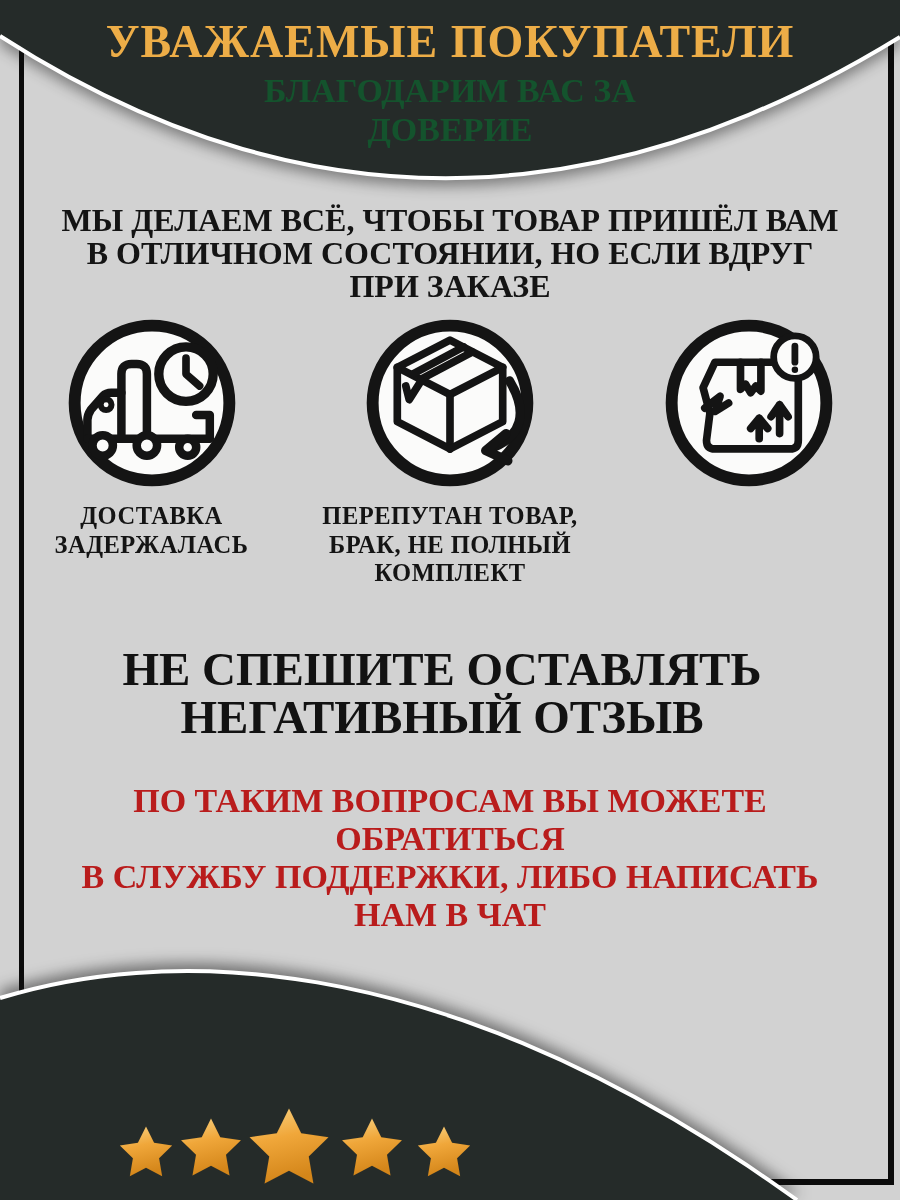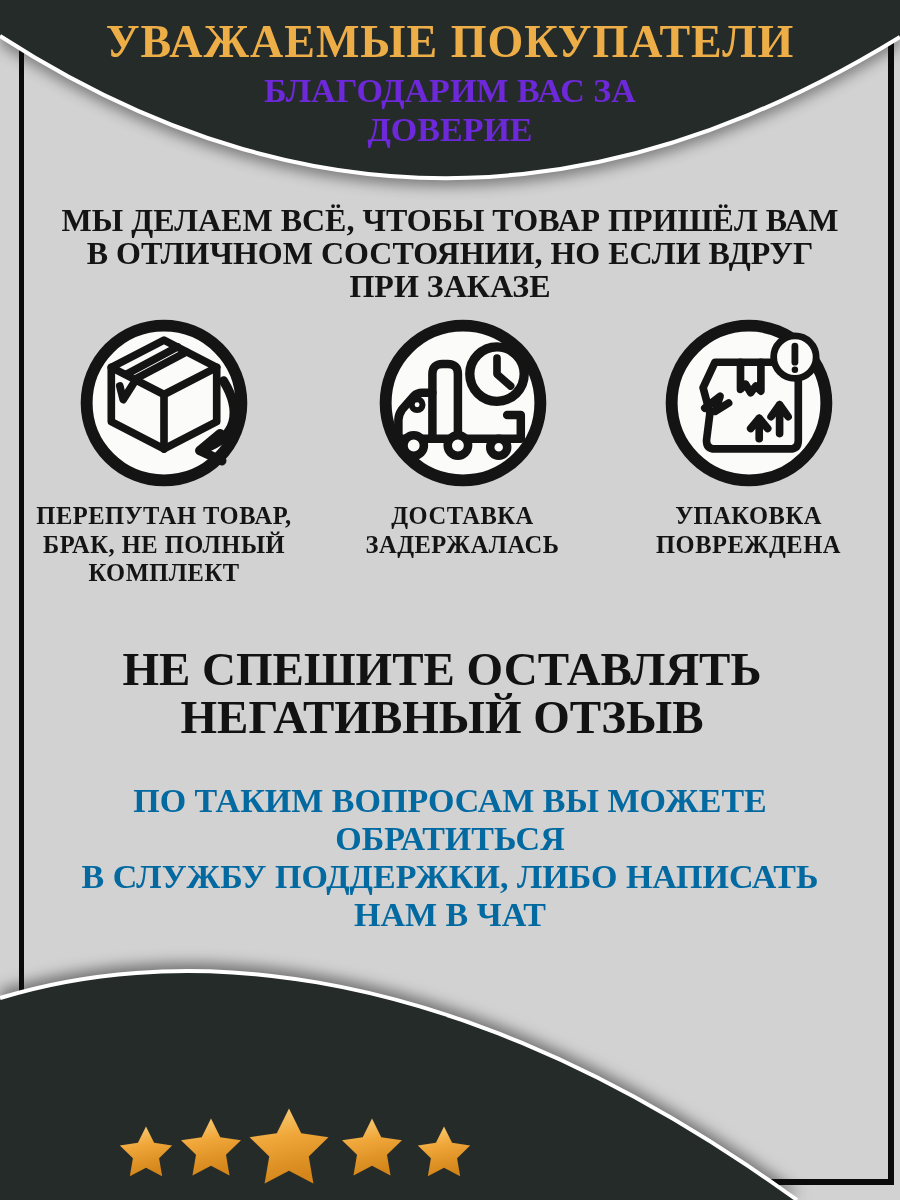--- a/index.html
+++ b/index.html
@@ -12,21 +12,21 @@
   .frame{
     position:absolute;left:19px;top:24px;right:6px;bottom:15px;
     border:5px solid #0b0b0b;border-right-width:6px;border-bottom-width:6px;
     z-index:1;pointer-events:none;
   }
   .cap{position:absolute;left:0;width:900px;z-index:2;overflow:visible;}
   .top-cap{top:0;height:200px;filter:drop-shadow(0 6px 7px rgba(20,20,20,.45));}
   .bottom-cap{top:940px;height:260px;filter:drop-shadow(0 -6px 7px rgba(20,20,20,.5));}
   .hdr{position:absolute;top:20px;left:0;right:0;text-align:center;z-index:3;}
   .hdr-title{font-size:46px;line-height:44px;letter-spacing:1px;color:#edad47;margin:0;}
-  .hdr-sub{font-size:34px;line-height:39px;color:#6d28d9;margin-top:7px;white-space:pre-line;}
+  .hdr-sub{font-size:34px;line-height:39px;color:#14532d;margin-top:7px;white-space:pre-line;}
   .intro{
     position:absolute;top:204px;left:40px;right:40px;z-index:3;
     text-align:center;font-size:32px;line-height:33px;white-space:pre-line;color:#141414;
   }
   .icons-row{
     position:absolute;top:318px;left:34px;right:34px;z-index:3;
     display:flex;justify-content:space-between;
   }
   .icon-col{width:260px;display:flex;flex-direction:column;align-items:center;}
   .icon-col.c1{width:235px;}
@@ -35,21 +35,21 @@
   .icon-label{
     margin-top:14px;text-align:center;font-size:24.5px;line-height:28.5px;
     letter-spacing:.5px;white-space:pre-line;color:#141414;
   }
   .warn-title{
     position:absolute;top:645px;left:30px;right:46px;z-index:3;
     text-align:center;font-size:47px;line-height:48px;white-space:pre-line;color:#121212;
   }
   .warn-body{
     position:absolute;top:782px;left:30px;right:30px;z-index:3;
-    text-align:center;font-size:34px;line-height:38px;white-space:pre-line;color:#0369a1;
+    text-align:center;font-size:34px;line-height:38px;white-space:pre-line;color:#b91c1c;
   }
   .footer-text{
     position:absolute;top:1035px;left:8px;width:516px;z-index:4;
     text-align:center;font-size:33px;line-height:38px;color:#fafafa;white-space:pre-line;
   }
   .stars{position:absolute;left:58px;top:1108px;z-index:4;width:444px;height:92px;overflow:visible;}
 </style>
 </head>
 <body>
 
@@ -72,40 +72,20 @@
     <div class="hdr-sub">БЛАГОДАРИМ ВАС ЗА
 ДОВЕРИЕ</div>
   </div>
 
   <div class="intro">МЫ ДЕЛАЕМ ВСЁ, ЧТОБЫ ТОВАР ПРИШЁЛ ВАМ
 В ОТЛИЧНОМ СОСТОЯНИИ, НО ЕСЛИ ВДРУГ
 ПРИ ЗАКАЗЕ</div>
 
   <div class="icons-row">
 
-    <div class="icon-col c2">
-      <svg class="icon-svg" viewBox="0 0 100 100">
-        <circle cx="50" cy="50" r="45.5" fill="#fbfbfa" stroke="#141414" stroke-width="7"></circle>
-        <g fill="none" stroke="#141414" stroke-width="4.5" stroke-linecap="round" stroke-linejoin="round">
-          <path d="M50,13 L81,29 50,45 19,29 Z"></path>
-          <path d="M19,29 V61 L50,77 V45"></path>
-          <path d="M81,29 V61 L50,77"></path>
-          <path d="M58,17 L28,33 M63,20 L33,36"></path>
-          <path d="M33,37 L26,48 L24,40"></path>
-        </g>
-        <g fill="none" stroke="#141414" stroke-width="5.5" stroke-linecap="round" stroke-linejoin="round">
-          <path d="M85,37 C96,55 93,70 73,77"></path>
-          <path d="M83,68 L71,78 L84,84"></path>
-        </g>
-      </svg>
-      <div class="icon-label">ПЕРЕПУТАН ТОВАР,
-БРАК, НЕ ПОЛНЫЙ
-КОМПЛЕКТ</div>
-    </div>
-
     <div class="icon-col c1">
       <svg class="icon-svg" viewBox="0 0 100 100">
         <circle cx="50" cy="50" r="45.5" fill="#fbfbfa" stroke="#141414" stroke-width="7"></circle>
         <g fill="none" stroke="#141414" stroke-width="5" stroke-linecap="round" stroke-linejoin="round">
           <path d="M12,71 V60 Q12,57 14,54 L21,46 Q23,44 26,44 H32"></path>
           <circle cx="23" cy="51" r="3.2" stroke-width="3.5"></circle>
           <path d="M32,71 V33 Q32,27 38,27 H41 Q47,27 47,33 V71"></path>
           <path d="M12,71 H84 M84,71 V57 H76"></path>
         </g>
         <g fill="#fbfbfa" stroke="#141414" stroke-width="5">
@@ -115,38 +95,56 @@
         </g>
         <g>
           <circle cx="70" cy="33" r="16" fill="#fbfbfa" stroke="#141414" stroke-width="5.5"></circle>
           <path d="M70,23.5 V33 L78,40" fill="none" stroke="#141414" stroke-width="4.5" stroke-linecap="round" stroke-linejoin="round"></path>
         </g>
       </svg>
       <div class="icon-label">ДОСТАВКА
 ЗАДЕРЖАЛАСЬ</div>
     </div>
 
+    <div class="icon-col c2">
+      <svg class="icon-svg" viewBox="0 0 100 100">
+        <circle cx="50" cy="50" r="45.5" fill="#fbfbfa" stroke="#141414" stroke-width="7"></circle>
+        <g fill="none" stroke="#141414" stroke-width="4.5" stroke-linecap="round" stroke-linejoin="round">
+          <path d="M50,13 L81,29 50,45 19,29 Z"></path>
+          <path d="M19,29 V61 L50,77 V45"></path>
+          <path d="M81,29 V61 L50,77"></path>
+          <path d="M58,17 L28,33 M63,20 L33,36"></path>
+          <path d="M33,37 L26,48 L24,40"></path>
+        </g>
+        <g fill="none" stroke="#141414" stroke-width="5.5" stroke-linecap="round" stroke-linejoin="round">
+          <path d="M85,37 C96,55 93,70 73,77"></path>
+          <path d="M83,68 L71,78 L84,84"></path>
+        </g>
+      </svg>
+      <div class="icon-label">ПЕРЕПУТАН ТОВАР,
+БРАК, НЕ ПОЛНЫЙ
+КОМПЛЕКТ</div>
+    </div>
+
     <div class="icon-col c3">
       <svg class="icon-svg" viewBox="0 0 100 100">
         <circle cx="50" cy="50" r="45.5" fill="#fbfbfa" stroke="#141414" stroke-width="7"></circle>
         <g fill="none" stroke="#141414" stroke-width="4.5" stroke-linecap="round" stroke-linejoin="round">
           <path d="M30,26 H74 Q79,26 79,31 V72 Q79,77 74,77 H30 Q25,77 25,72 L27,56 L23,41 Z"></path>
           <path d="M45,26 V42 L48,39 L51,44 L54,40 L57,43 V26"></path>
           <path d="M24,53 L33,46 L30,55 L38,50"></path>
           <path d="M56,71 V59 M56,59 L51,65 M56,59 L61,65"></path>
           <path d="M68,68 V51 M68,51 L63,58 M68,51 L73,58"></path>
         </g>
         <g>
           <circle cx="77" cy="23" r="12.5" fill="#fbfbfa" stroke="#141414" stroke-width="4"></circle>
           <path d="M77,16.5 V26" fill="none" stroke="#141414" stroke-width="4" stroke-linecap="round"></path>
           <circle cx="77" cy="30.5" r="1.9" fill="#141414"></circle>
         </g>
       </svg>
-      <div class="icon-label">УПАКОВКА
-ПОВРЕЖДЕНА</div>
     </div>
 
   </div>
 
   <div class="warn-title">НЕ СПЕШИТЕ ОСТАВЛЯТЬ
 НЕГАТИВНЫЙ ОТЗЫВ</div>
 
   <div class="warn-body">ПО ТАКИМ ВОПРОСАМ ВЫ МОЖЕТЕ ОБРАТИТЬСЯ
 В СЛУЖБУ ПОДДЕРЖКИ, ЛИБО НАПИСАТЬ
 НАМ В ЧАТ</div>

